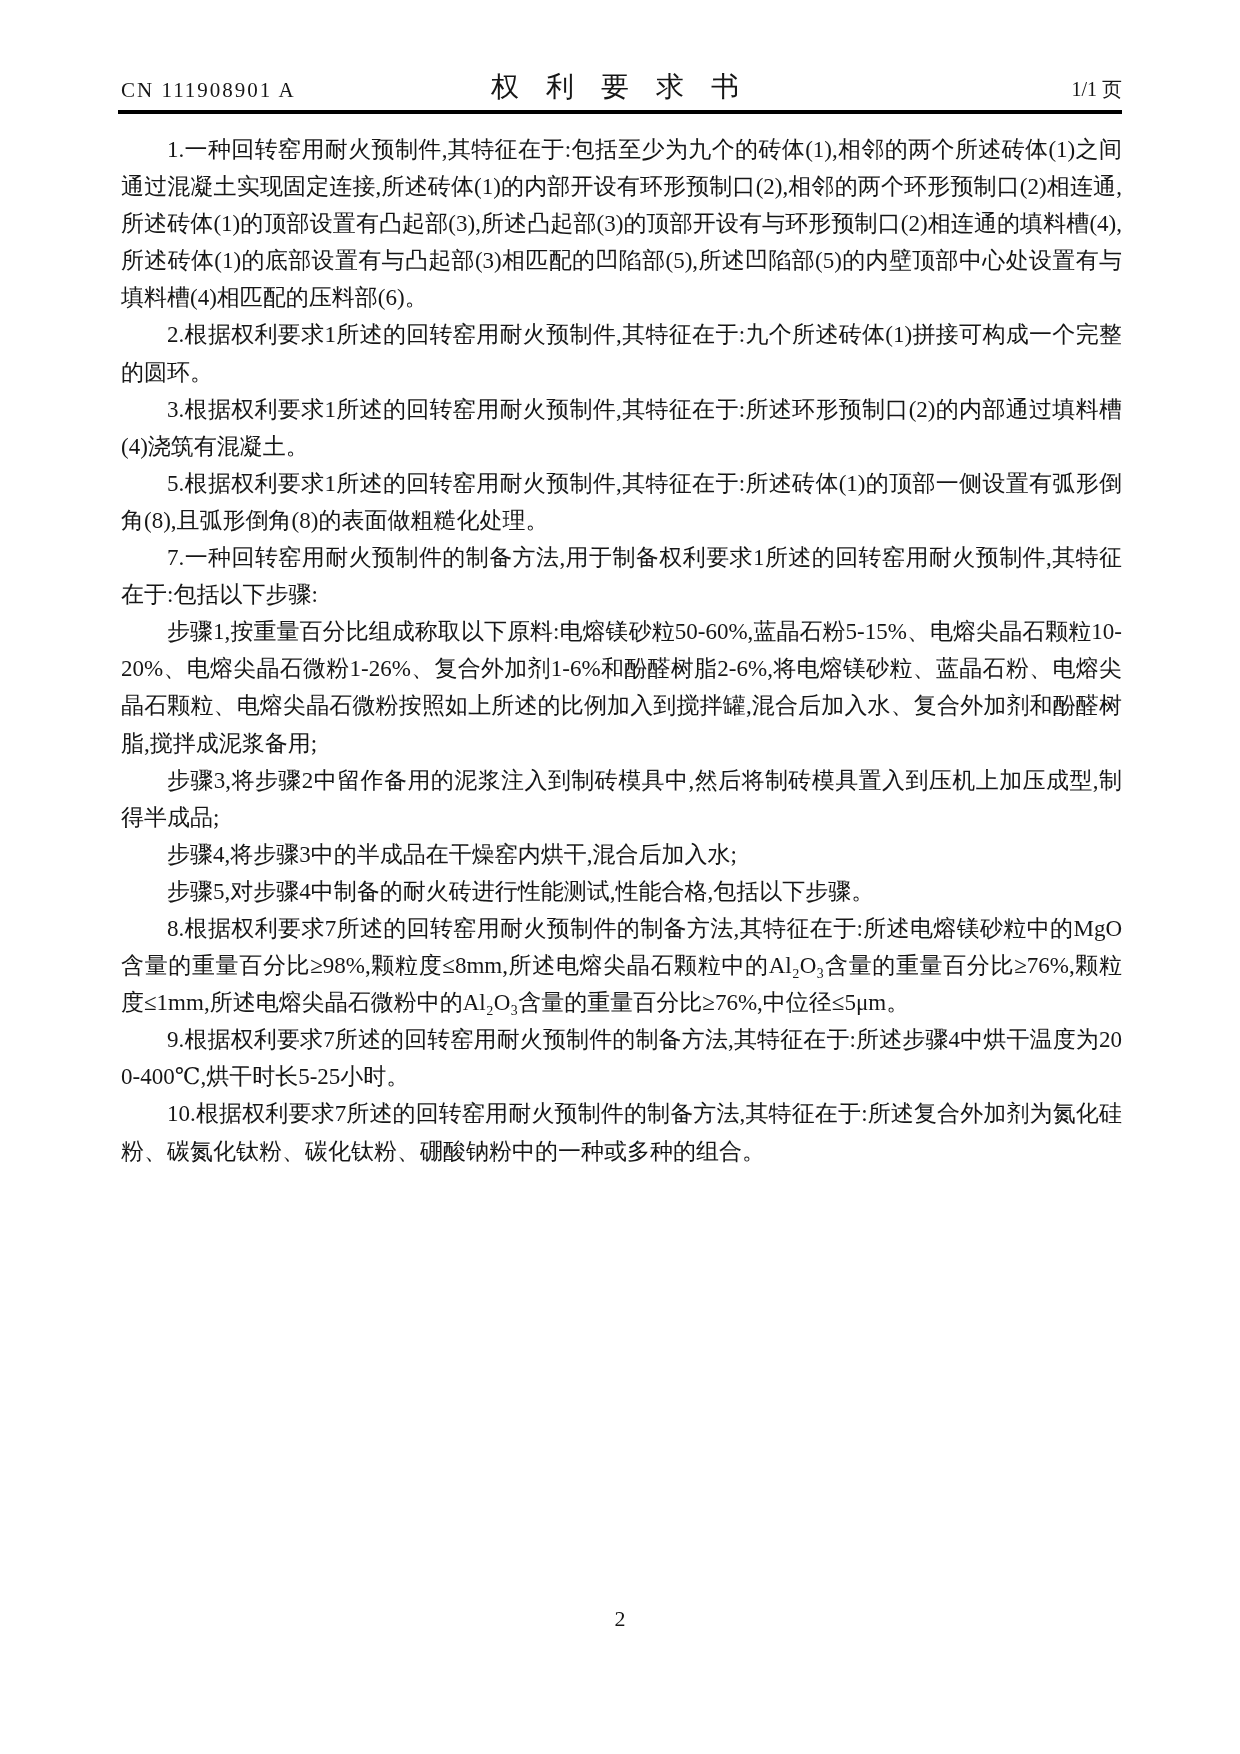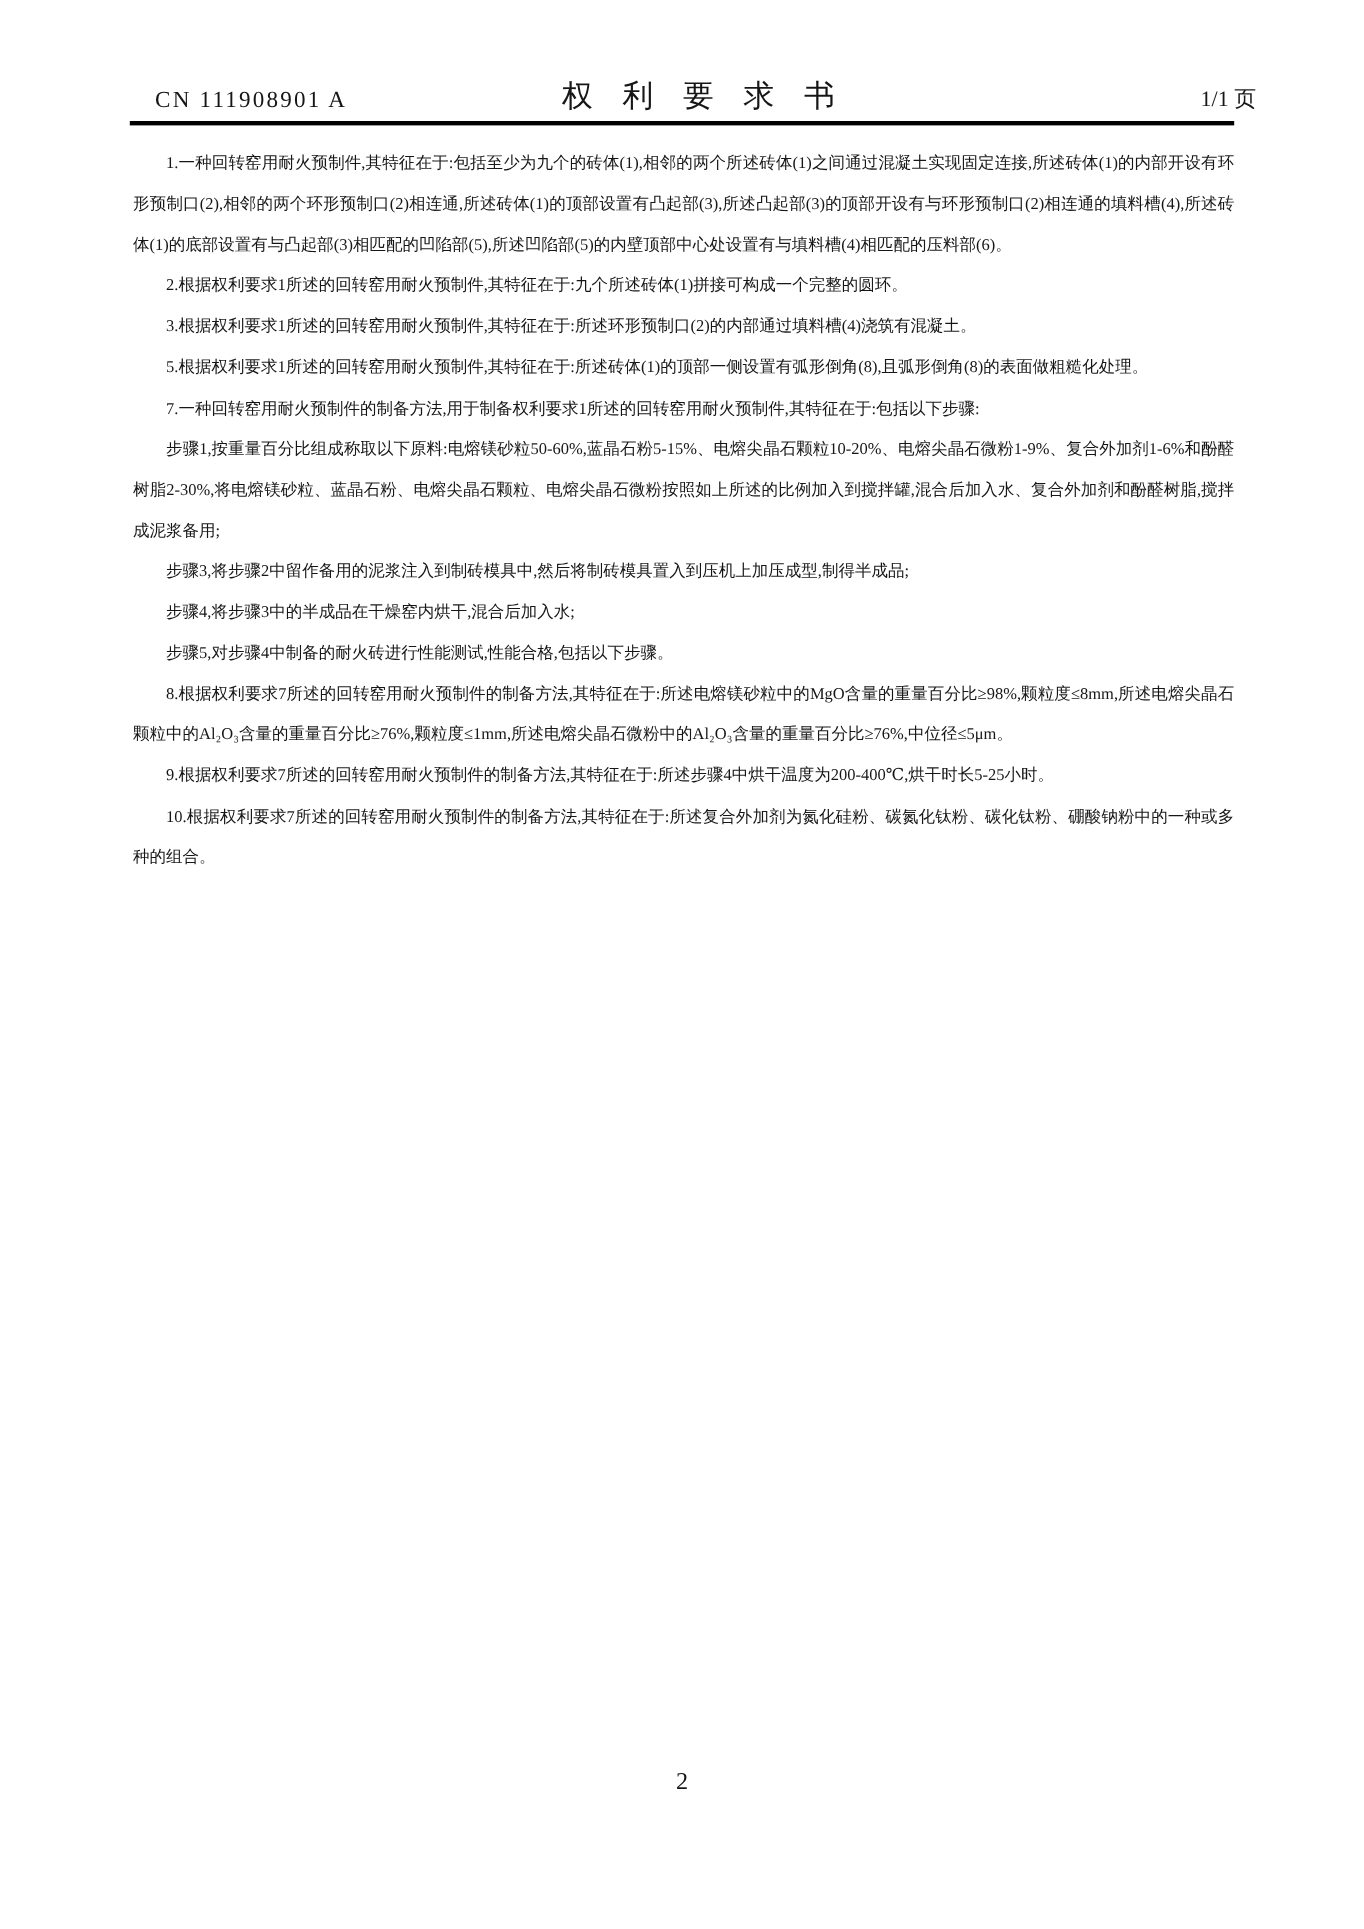--- a/index.html
+++ b/index.html
@@ -12,21 +12,20 @@
     color: #161616;
     font-family: "Liberation Serif", "DejaVu Serif", serif;
     overflow: hidden;
   }
   .hdr {
     position: absolute;
     top: 68px;
     left: 118px;
     width: 1004px;
     height: 38px;
-    margin-left: 20px;
   }
   .hdr-left {
     position: absolute;
     left: 3px;
     bottom: 3px;
     font-size: 21px;
     letter-spacing: 2px;
     white-space: nowrap;
   }
   .hdr-title {
@@ -52,21 +51,21 @@
     left: 118px;
     width: 1004px;
     height: 4px;
     background: #000000;
   }
   .content {
     position: absolute;
     top: 131px;
     left: 121px;
     width: 1001px;
-    font-size: 15px;
+    font-size: 23px;
     line-height: 37.1px;
     text-align: justify;
     text-justify: inter-character;
     word-break: break-all;
   }
   .content p {
     margin: 0;
     padding: 0;
     text-indent: 2em;
   }
@@ -91,21 +90,21 @@
   </div>
 
   <div class="rule"></div>
 
   <div class="content">
     <p>1.一种回转窑用耐火预制件,其特征在于:包括至少为九个的砖体(1),相邻的两个所述砖体(1)之间通过混凝土实现固定连接,所述砖体(1)的内部开设有环形预制口(2),相邻的两个环形预制口(2)相连通,所述砖体(1)的顶部设置有凸起部(3),所述凸起部(3)的顶部开设有与环形预制口(2)相连通的填料槽(4),所述砖体(1)的底部设置有与凸起部(3)相匹配的凹陷部(5),所述凹陷部(5)的内壁顶部中心处设置有与填料槽(4)相匹配的压料部(6)。</p>
     <p>2.根据权利要求1所述的回转窑用耐火预制件,其特征在于:九个所述砖体(1)拼接可构成一个完整的圆环。</p>
     <p>3.根据权利要求1所述的回转窑用耐火预制件,其特征在于:所述环形预制口(2)的内部通过填料槽(4)浇筑有混凝土。</p>
     <p>5.根据权利要求1所述的回转窑用耐火预制件,其特征在于:所述砖体(1)的顶部一侧设置有弧形倒角(8),且弧形倒角(8)的表面做粗糙化处理。</p>
     <p>7.一种回转窑用耐火预制件的制备方法,用于制备权利要求1所述的回转窑用耐火预制件,其特征在于:包括以下步骤:</p>
-    <p>步骤1,按重量百分比组成称取以下原料:电熔镁砂粒50-60%,蓝晶石粉5-15%、电熔尖晶石颗粒10-20%、电熔尖晶石微粉1-9%、复合外加剂1-6%和酚醛树脂2-30%,将电熔镁砂粒、蓝晶石粉、电熔尖晶石颗粒、电熔尖晶石微粉按照如上所述的比例加入到搅拌罐,混合后加入水、复合外加剂和酚醛树脂,搅拌成泥浆备用;</p>
+    <p>步骤1,按重量百分比组成称取以下原料:电熔镁砂粒50-60%,蓝晶石粉5-15%、电熔尖晶石颗粒10-20%、电熔尖晶石微粉1-26%、复合外加剂1-6%和酚醛树脂2-6%,将电熔镁砂粒、蓝晶石粉、电熔尖晶石颗粒、电熔尖晶石微粉按照如上所述的比例加入到搅拌罐,混合后加入水、复合外加剂和酚醛树脂,搅拌成泥浆备用;</p>
     <p>步骤3,将步骤2中留作备用的泥浆注入到制砖模具中,然后将制砖模具置入到压机上加压成型,制得半成品;</p>
     <p>步骤4,将步骤3中的半成品在干燥窑内烘干,混合后加入水;</p>
     <p>步骤5,对步骤4中制备的耐火砖进行性能测试,性能合格,包括以下步骤。</p>
     <p>8.根据权利要求7所述的回转窑用耐火预制件的制备方法,其特征在于:所述电熔镁砂粒中的MgO含量的重量百分比≥98%,颗粒度≤8mm,所述电熔尖晶石颗粒中的Al₂O₃含量的重量百分比≥76%,颗粒度≤1mm,所述电熔尖晶石微粉中的Al₂O₃含量的重量百分比≥76%,中位径≤5μm。</p>
     <p>9.根据权利要求7所述的回转窑用耐火预制件的制备方法,其特征在于:所述步骤4中烘干温度为200-400℃,烘干时长5-25小时。</p>
     <p>10.根据权利要求7所述的回转窑用耐火预制件的制备方法,其特征在于:所述复合外加剂为氮化硅粉、碳氮化钛粉、碳化钛粉、硼酸钠粉中的一种或多种的组合。</p>
   </div>
 
   <div class="pagenum">2</div>
 

